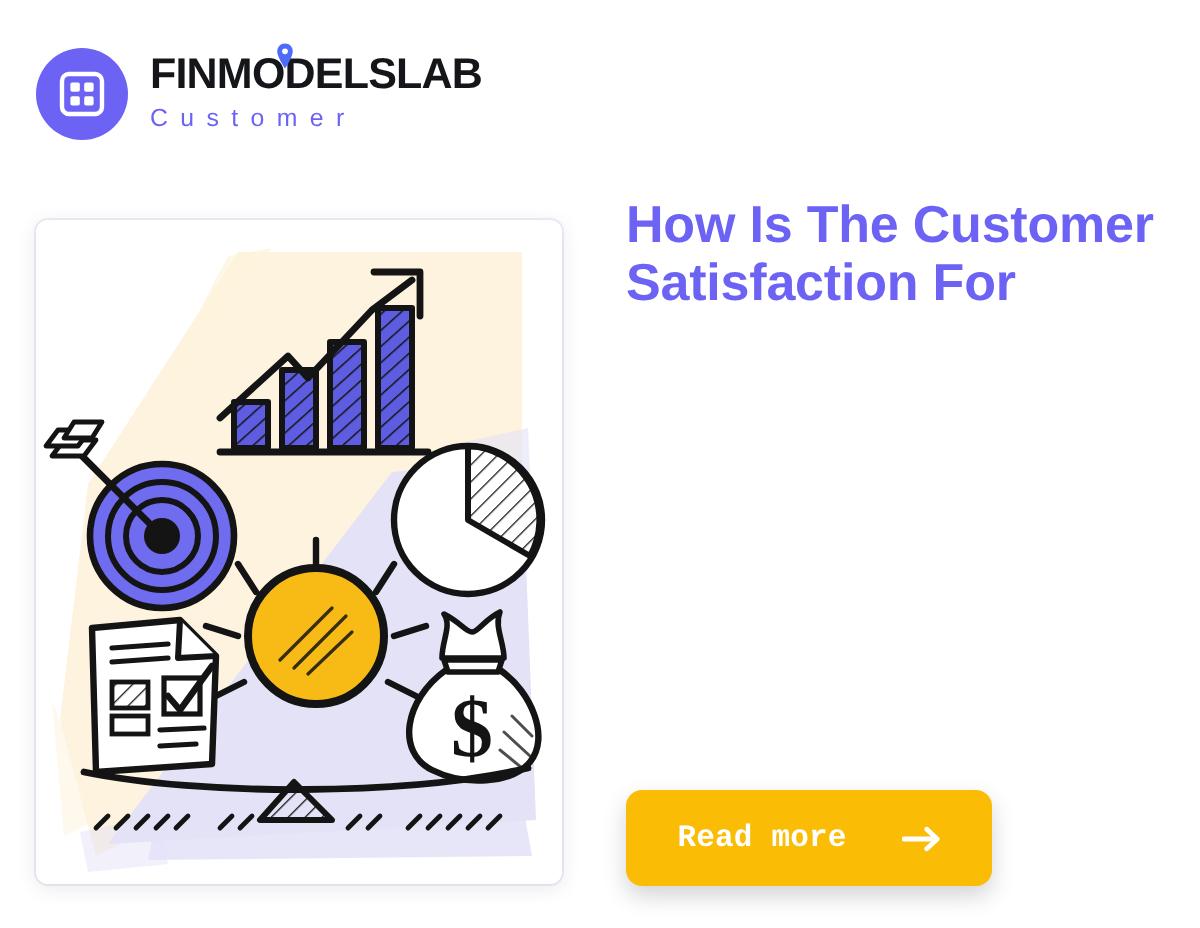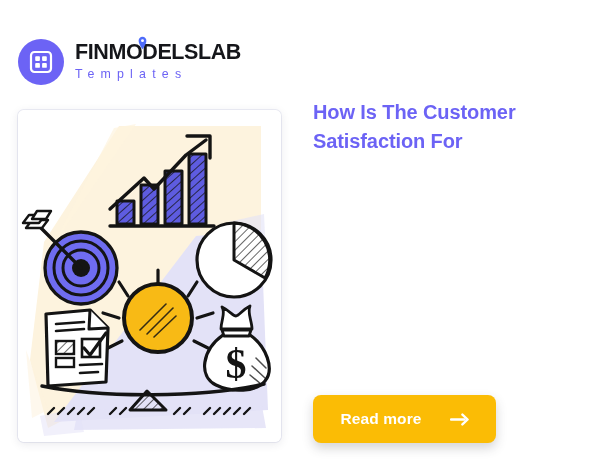--- a/index.html
+++ b/index.html
@@ -16,21 +16,20 @@
   }
 
   
   .logo-bar {
     position: absolute;
     left: 18px;
     top: 24px;
     display: flex;
     align-items: center;
     gap: 11px;
-    margin-top: 15px;
   }
   .logo-mark {
     width: 46px;
     height: 46px;
     border-radius: 50%;
     background: #6C63F5;
     display: flex;
     align-items: center;
     justify-content: center;
     flex: 0 0 auto;
@@ -82,21 +81,21 @@
 
   
   .right-col {
     position: absolute;
     left: 313px;
     top: 98px;
     width: 268px;
   }
   .headline {
     margin: 0;
-    font-size: 20px;
+    font-size: 26px;
     line-height: 29px;
     font-weight: 700;
     color: #6C63F5;
     letter-spacing: -0.1px;
   }
   .headline .accent-dark {
     color: #101114;
     display: block;
   }
 
@@ -104,21 +103,21 @@
     position: absolute;
     left: 313px;
     top: 395px;
     width: 183px;
     height: 48px;
     background: #FBBC05;
     border: none;
     border-radius: 8px;
     box-shadow: 0 5px 11px rgba(60,60,70,0.22);
     color: #ffffff;
-    font-family: Liberation Sans, sans-serif;
+    font-family: Liberation Mono, monospace;
     font-size: 15.5px;
     font-weight: 700;
     letter-spacing: 0.1px;
     display: flex;
     align-items: center;
     justify-content: center;
     gap: 28px;
     cursor: pointer;
     padding: 0;
   }
@@ -138,21 +137,21 @@
     </svg>
   </div>
   <div class="logo-wordmark">
     <div class="brand-name">
       <span>FINMODELSLAB</span>
       <svg class="brand-pin" viewBox="0 0 10 15">
         <path d="M5 0.6C2.5 0.6 0.7 2.5 0.7 4.9c0 3.1 3.5 8.4 4.3 9.5 0.8-1.1 4.3-6.4 4.3-9.5C9.3 2.5 7.5 0.6 5 0.6z" fill="#4D6BFA"></path>
         <circle cx="5" cy="4.9" r="1.6" fill="#ffffff"></circle>
       </svg>
     </div>
-    <div class="brand-sub">Templates</div>
+    <div class="brand-sub">Customer</div>
   </div>
 </div>
 
 <div class="illus-card">
   <svg class="illus-svg" viewBox="0 0 263 332">
     <defs>
       <pattern id="hatchInk" width="6" height="6" patternTransform="rotate(45)" patternUnits="userSpaceOnUse">
         <line x1="0" y1="0" x2="0" y2="6" stroke="#141414" stroke-width="1.3"></line>
       </pattern>
       <pattern id="hatchBlue" width="6" height="6" patternTransform="rotate(48)" patternUnits="userSpaceOnUse">

